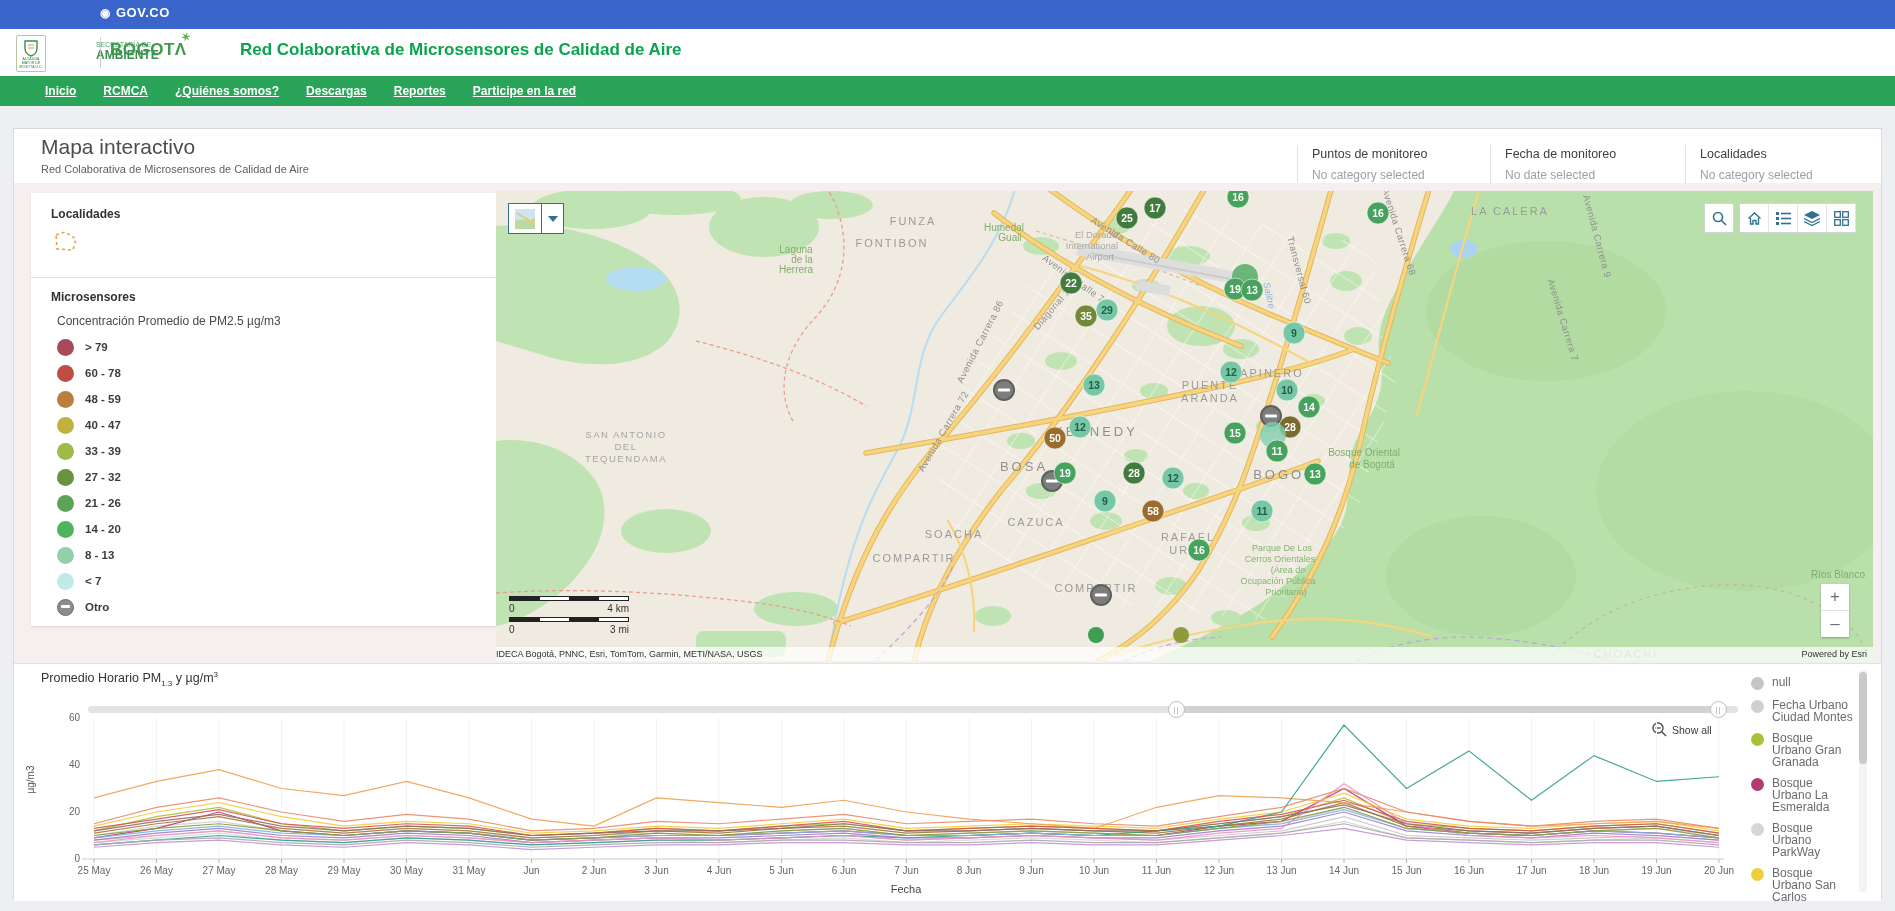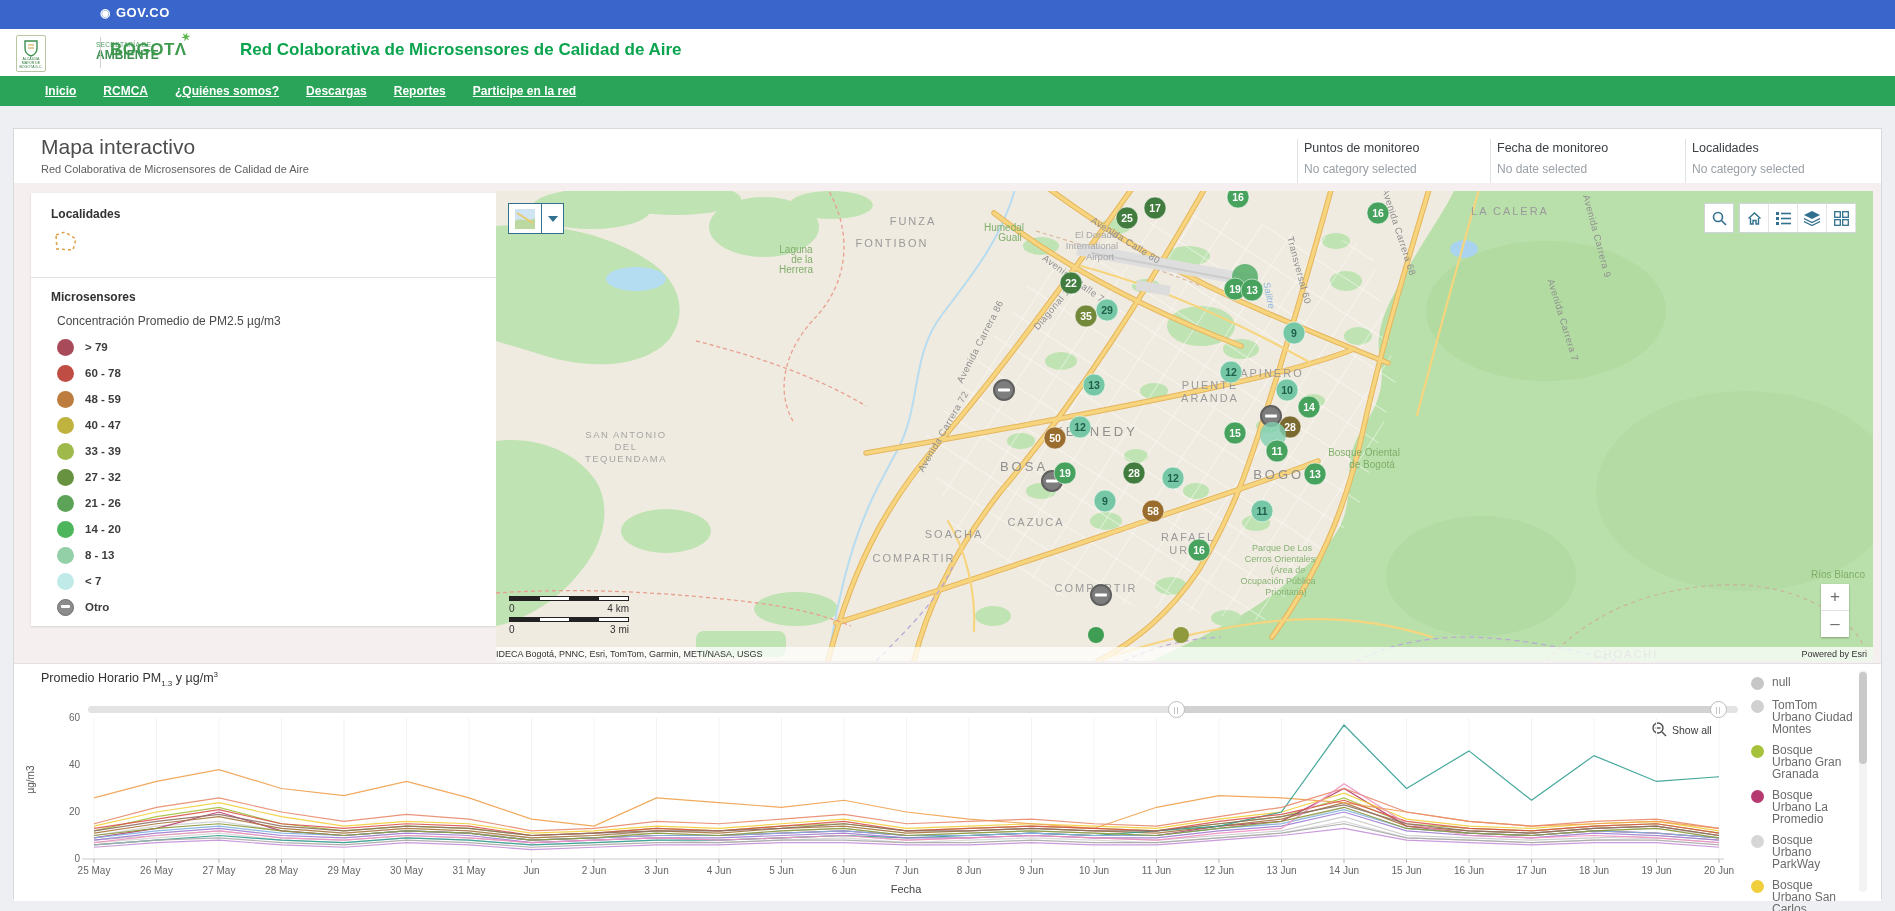--- a/index.html
+++ b/index.html
@@ -21,21 +21,21 @@
   .boglogo{position:absolute;left:110px;top:11px;font-size:17px;font-weight:700;color:#3d9a4e;letter-spacing:.5px;}
   .boglogo .star{position:absolute;right:-4px;top:-9px;font-size:11px;color:#58b548;transform:rotate(18deg);}
   .site-title{position:absolute;left:240px;top:11px;margin:0;font-size:17px;font-weight:700;color:#0ba44e;}
   
   .mainnav{position:absolute;left:0;top:76px;width:100%;height:30px;background:#2aa458;display:flex;align-items:center;padding-left:45px;box-sizing:border-box;}
   .mainnav a{color:#fff;font-size:12px;font-weight:700;text-decoration:underline;margin-right:27px;cursor:pointer;}
   
   .card{position:absolute;left:13px;top:128px;width:1869px;height:771px;background:#fff;border:1px solid #d7dadd;box-sizing:border-box;}
   .page-title{position:absolute;left:27px;top:6px;margin:0;font-size:21px;font-weight:400;color:#4d4d4d;}
   .page-sub{position:absolute;left:27px;top:34px;font-size:11px;color:#5f5f5f;}
-  .filter-block{position:absolute;top:10px;height:46px;border-left:1px solid #dfe2e6;padding:2px 0 0 6px;box-sizing:border-box;cursor:pointer;}
+  .filter-block{position:absolute;top:16px;height:46px;border-left:1px solid #dfe2e6;padding:2px 0 0 14px;box-sizing:border-box;cursor:pointer;}
   .filter-block .fl{font-size:12.5px;color:#3c4043;}
   .filter-block .fv{font-size:12px;color:#9aa0a6;margin-top:7px;}
   .fb0{left:1283px;width:193px}.fb1{left:1476px;width:195px}.fb2{left:1671px;width:196px}
   
   .content-row{position:absolute;left:0;top:54px;width:1867px;height:480px;background:#f6eff0;}
   .legend-panel{position:absolute;left:17px;top:10px;width:465px;height:433px;background:#fff;box-shadow:0 1px 2px rgba(0,0,0,.12);box-sizing:border-box;padding:14px 20px;}
   .legend-panel h3{margin:0;font-size:12px;font-weight:700;color:#323232;}
   .loc-sym{margin:10px 0 8px 2px;}
   .leg-divider{height:1px;background:#e0e0e0;margin:12px -20px 12px -20px;}
   .leg-sub{font-size:12px;color:#4a4a4a;margin:10px 0 6px 6px;}
@@ -708,29 +708,29 @@
           <text x="852" y="201" text-anchor="middle" fill="#444" font-size="11">Fecha</text>
         </svg>
 
       <ul class="chart-legend" id="chart-legend">
           <li>
             <span class="cl-dot" style="background: rgb(198, 198, 198);"></span>
             <span class="cl-label">null</span>
           </li>
           <li>
             <span class="cl-dot" style="background: rgb(208, 208, 208);"></span>
-            <span class="cl-label">TomTom Urbano Ciudad Montes</span>
+            <span class="cl-label">Fecha Urbano Ciudad Montes</span>
           </li>
           <li>
             <span class="cl-dot" style="background: rgb(166, 194, 59);"></span>
             <span class="cl-label">Bosque Urbano Gran Granada</span>
           </li>
           <li>
             <span class="cl-dot" style="background: rgb(181, 58, 112);"></span>
-            <span class="cl-label">Bosque Urbano La Promedio</span>
+            <span class="cl-label">Bosque Urbano La Esmeralda</span>
           </li>
           <li>
             <span class="cl-dot" style="background: rgb(214, 214, 214);"></span>
             <span class="cl-label">Bosque Urbano ParkWay</span>
           </li>
           <li>
             <span class="cl-dot" style="background: rgb(241, 206, 59);"></span>
             <span class="cl-label">Bosque Urbano San Carlos</span>
           </li>
           <li>

